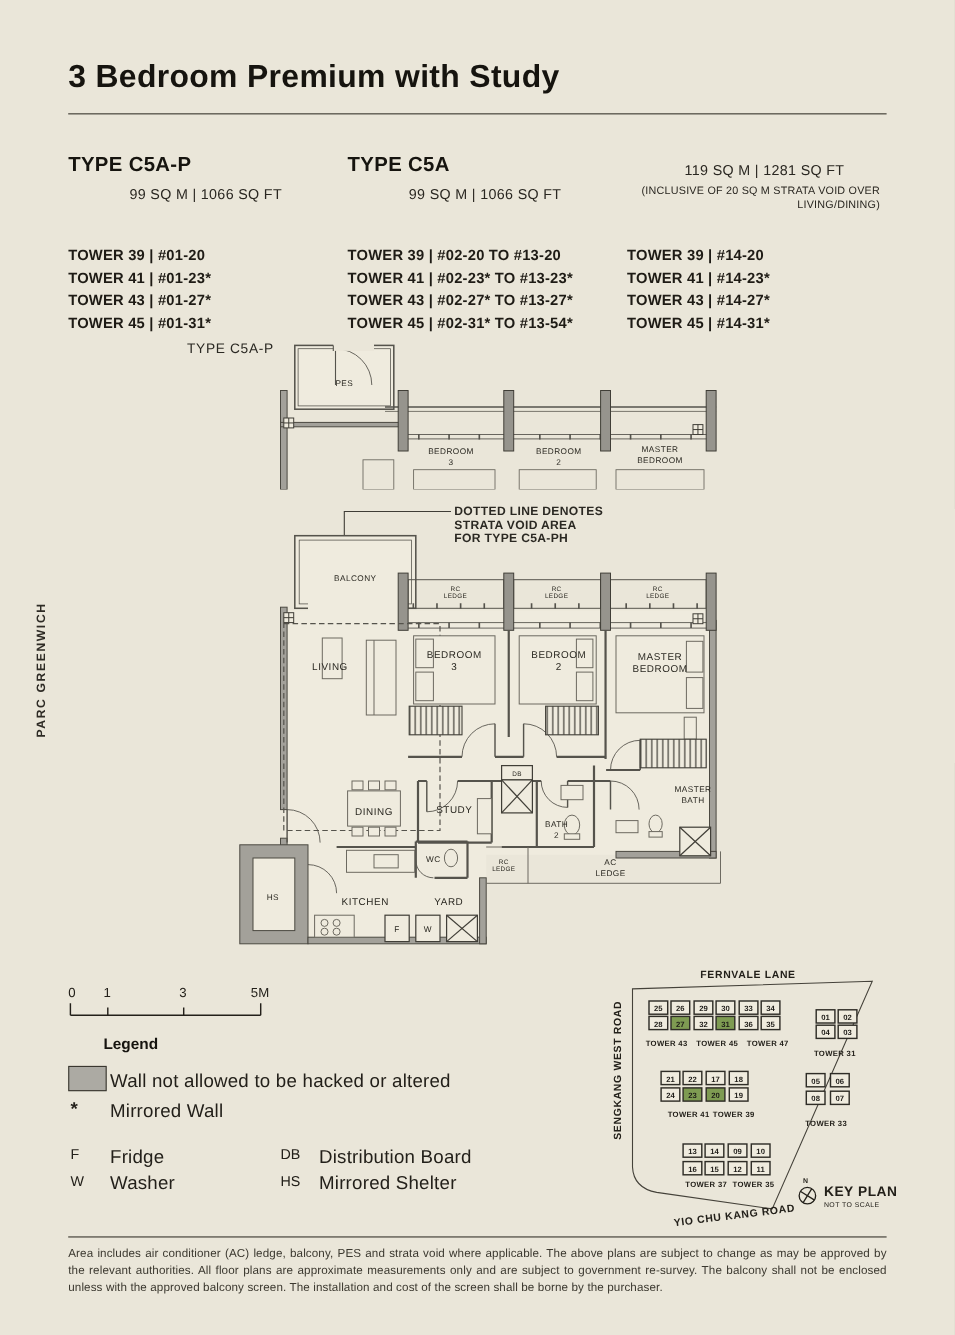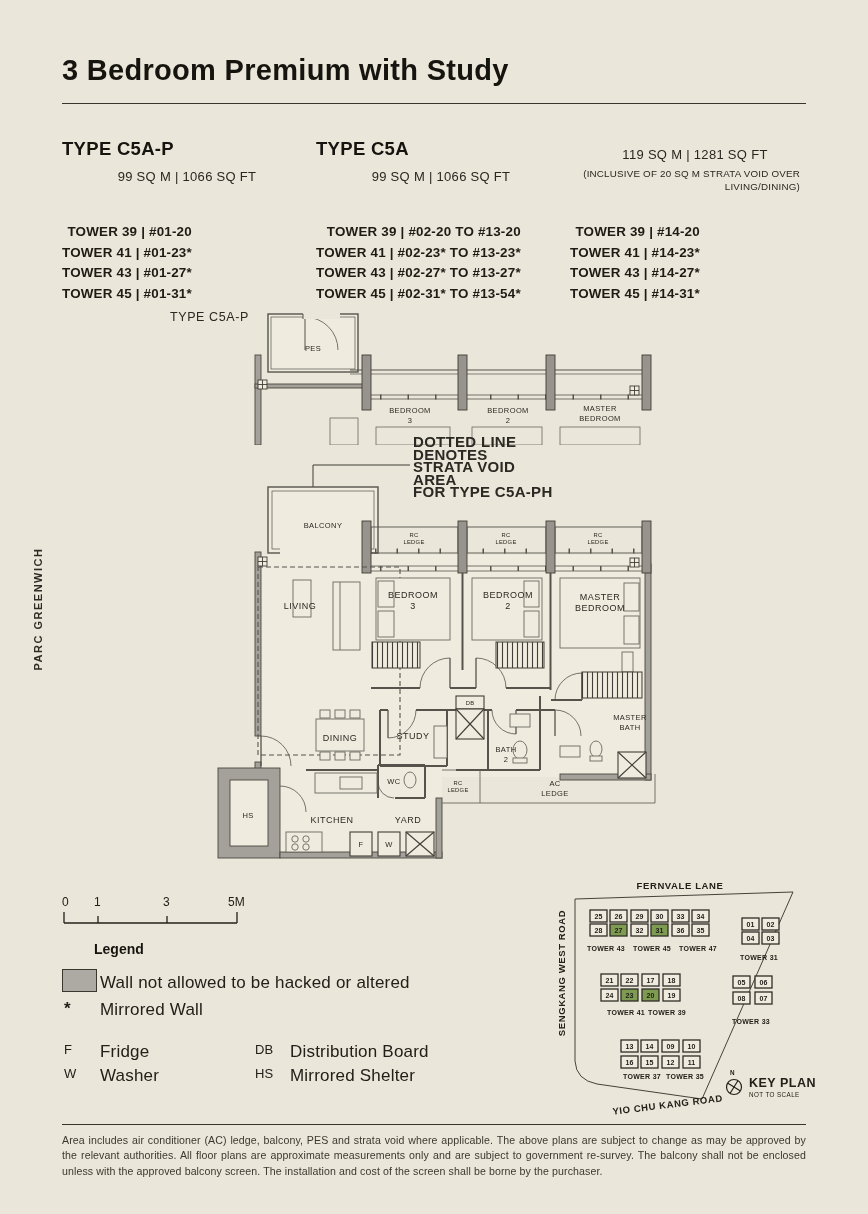--- a/index.html
+++ b/index.html
@@ -7,24 +7,24 @@
         font-family:"Liberation Sans",sans-serif;color:#1E1B15;overflow:hidden;}
   .abs{position:absolute;}
   .title{left:62px;top:54px;font-size:29px;font-weight:bold;letter-spacing:.3px;color:#16140F;}
   .rule{left:62px;width:744px;border-top:1.6px solid #38352D;height:0;}
   .side-label{left:-32px;top:603px;width:140px;text-align:center;transform:rotate(-90deg);
               font-size:11px;font-weight:bold;letter-spacing:1.5px;color:#2E2B25;}
   .type-col{top:138px;width:250px;}
   .type-name{font-size:18.5px;font-weight:bold;letter-spacing:.3px;color:#16140F;}
   .type-area{margin-top:9px;font-size:13px;letter-spacing:.3px;color:#2A2721;text-align:center;}
   .type-note{margin-top:5px;font-size:9.8px;line-height:13px;letter-spacing:.2px;color:#2A2721;width:230px;text-align:right;}
-  .unit-list{position:absolute;left:0;top:84px;text-align:right;}
+  .unit-list{position:absolute;left:0;top:84px;}
   .unit-row{font-size:13.4px;font-weight:bold;letter-spacing:.2px;line-height:20.5px;color:#1E1B15;white-space:nowrap;}
   .variant-label{left:170px;top:310px;font-size:12.5px;letter-spacing:.6px;color:#2B2923;}
-  .annotation{left:413px;top:436px;width:140px;font-size:15px;line-height:12.5px;
+  .annotation{left:413px;top:459px;width:140px;font-size:11px;line-height:12.5px;
               letter-spacing:.3px;color:#2B2923;font-weight:bold;}
   .legend-head{left:62px;top:941px;font-size:14px;font-weight:bold;color:#16140F;margin-left:32px;}
   .legend-wall-swatch{left:62px;top:969px;width:33px;height:21px;background:#ACAAA3;border:1.6px solid #3A372F;}
   .legend-text{font-size:17px;color:#23201A;letter-spacing:.2px;}
   .legend-star{left:64px;top:999px;font-size:17px;font-weight:bold;color:#23201A;}
   .abbr-key{font-size:13px;color:#23201A;font-weight:normal;}
   .disclaimer{left:62px;top:1133px;width:744px;font-size:10.6px;line-height:15.3px;
               letter-spacing:.1px;color:#3B382F;text-align:justify;}
   svg text{font-family:"Liberation Sans",sans-serif;fill:#2B2922;}
   .pl{font-size:9px;letter-spacing:.5px;text-anchor:middle;}

